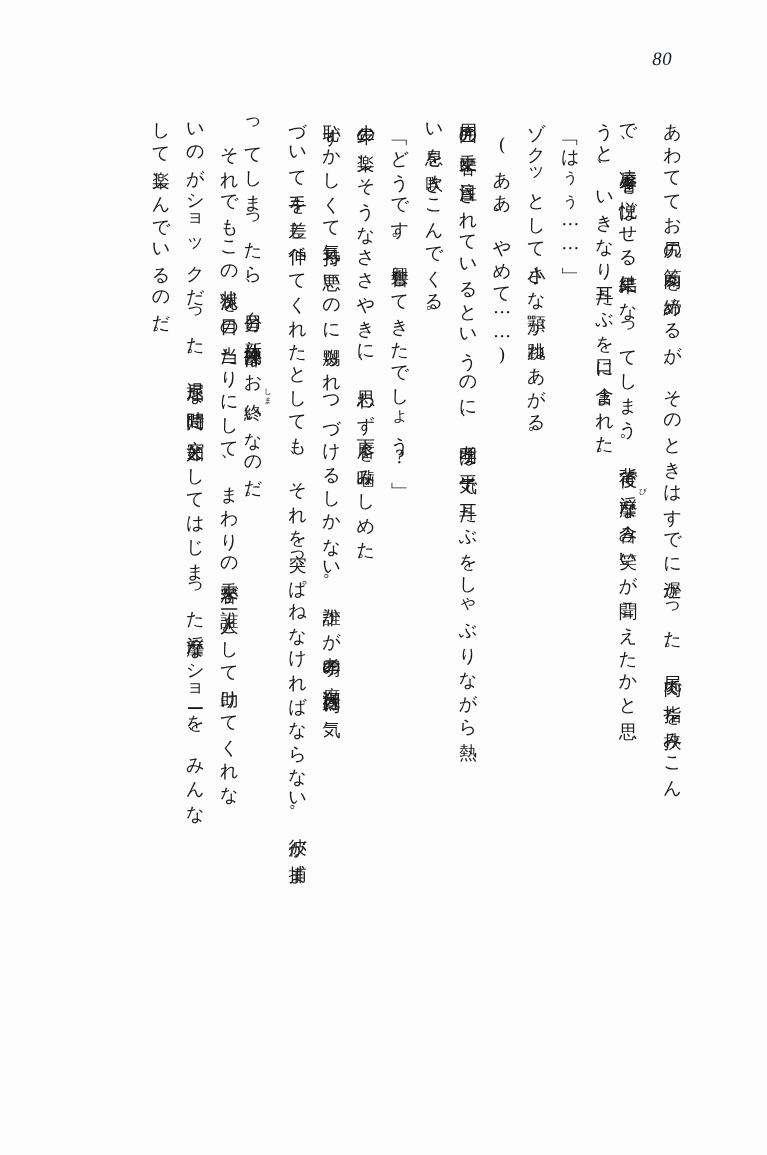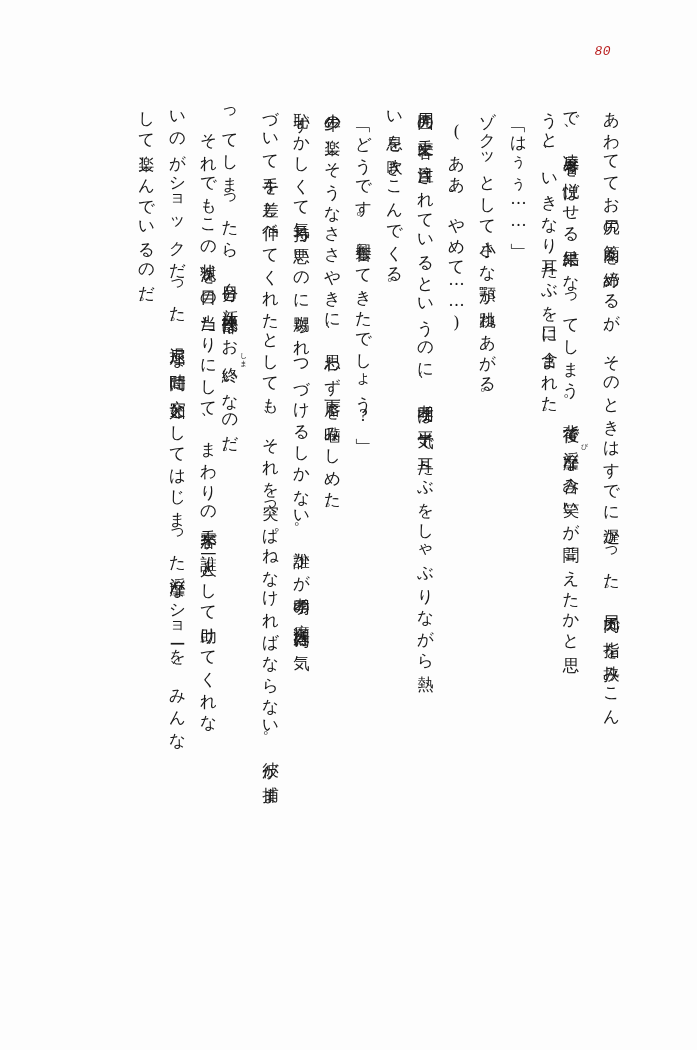--- a/index.html
+++ b/index.html
@@ -13,24 +13,24 @@
     height: 1050px;
     background: #fdfdfd;
     overflow: hidden;
     font-family: "DejaVu Serif", serif;
     color: #1a1a1a;
   }
   #page-number {
     position: absolute;
     top: 44px;
     right: 86px;
-    font-family: Liberation Mono, monospace;
+    font-family: Liberation Serif, serif;
     font-style: italic;
-    font-size: 13px;
-    color: #b91c1c;
+    font-size: 17px;
+    color: #0f172a;
     letter-spacing: 0.5px;
   }
   #text-body {
     position: absolute;
     top: 100px;
     right: 78px;
     left: 66px;
     bottom: 60px;
     display: flex;
     flex-direction: row-reverse;

